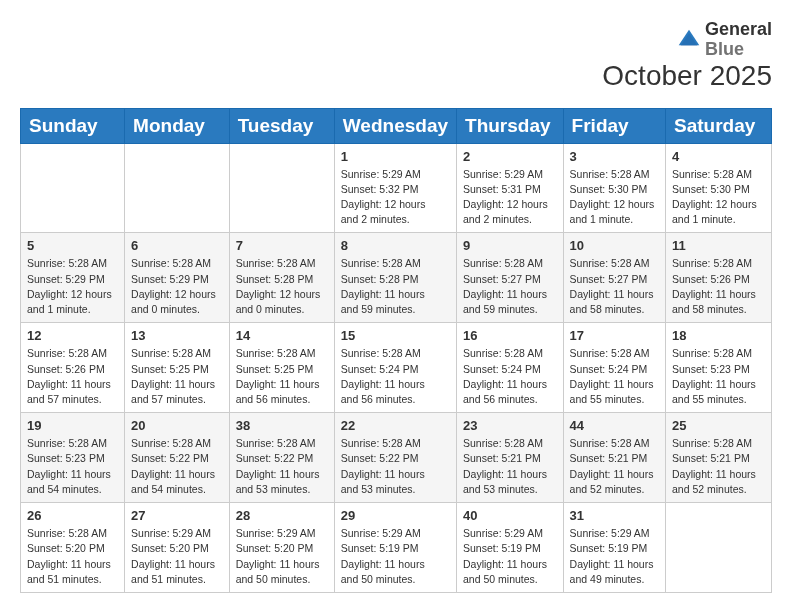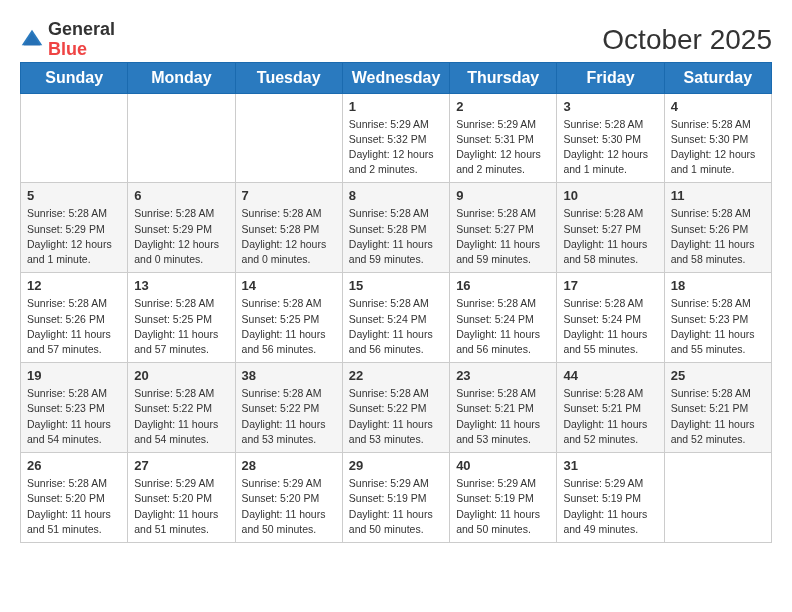--- a/index.html
+++ b/index.html
@@ -6,35 +6,36 @@
     body {
       font-family: Arial, sans-serif;
       background: #fff;
       width: 792px;
       min-height: 612px;
       padding: 20px;
     }
     .header {
       display: flex;
       justify-content: space-between;
-      align-items: center;
-      margin-bottom: 2px;
+      align-items: flex-end;
+      margin-bottom: 16px;
+      flex-direction: column;
     }
     .logo {
       display: flex;
       align-items: center;
       gap: 4px;
     }
     .logo-text {
       font-size: 18px;
       font-weight: bold;
       line-height: 1.1;
     }
     .logo-general { color: #333; }
-    .logo-blue { color: #ef4444; }
+    .logo-blue { color: #737373; }
     .logo-icon {
       width: 24px;
       height: 24px;
     }
     .title-block {
       text-align: right;
     }
     .month-title {
       font-size: 28px;
       font-weight: normal;
@@ -45,23 +46,23 @@
       color: #555;
     }
     .calendar {
       width: 100%;
       border-collapse: collapse;
       border: 1px solid #ccc;
     }
     .calendar th {
       background: #2a7abf;
       color: #fff;
-      text-align: center;
+      text-align: left;
       padding: 6px 8px;
-      font-size: 16px;
+      font-size: 19px;
       font-weight: bold;
       border: 1px solid #1a6aaf;
     }
     .calendar td {
       vertical-align: top;
       padding: 5px 6px;
       border: 1px solid #ccc;
       font-size: 11px;
       color: #333;
       min-height: 80px;

